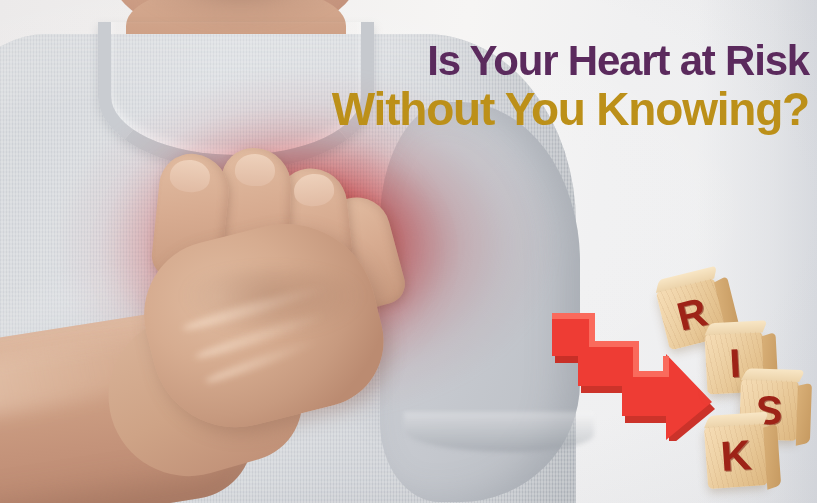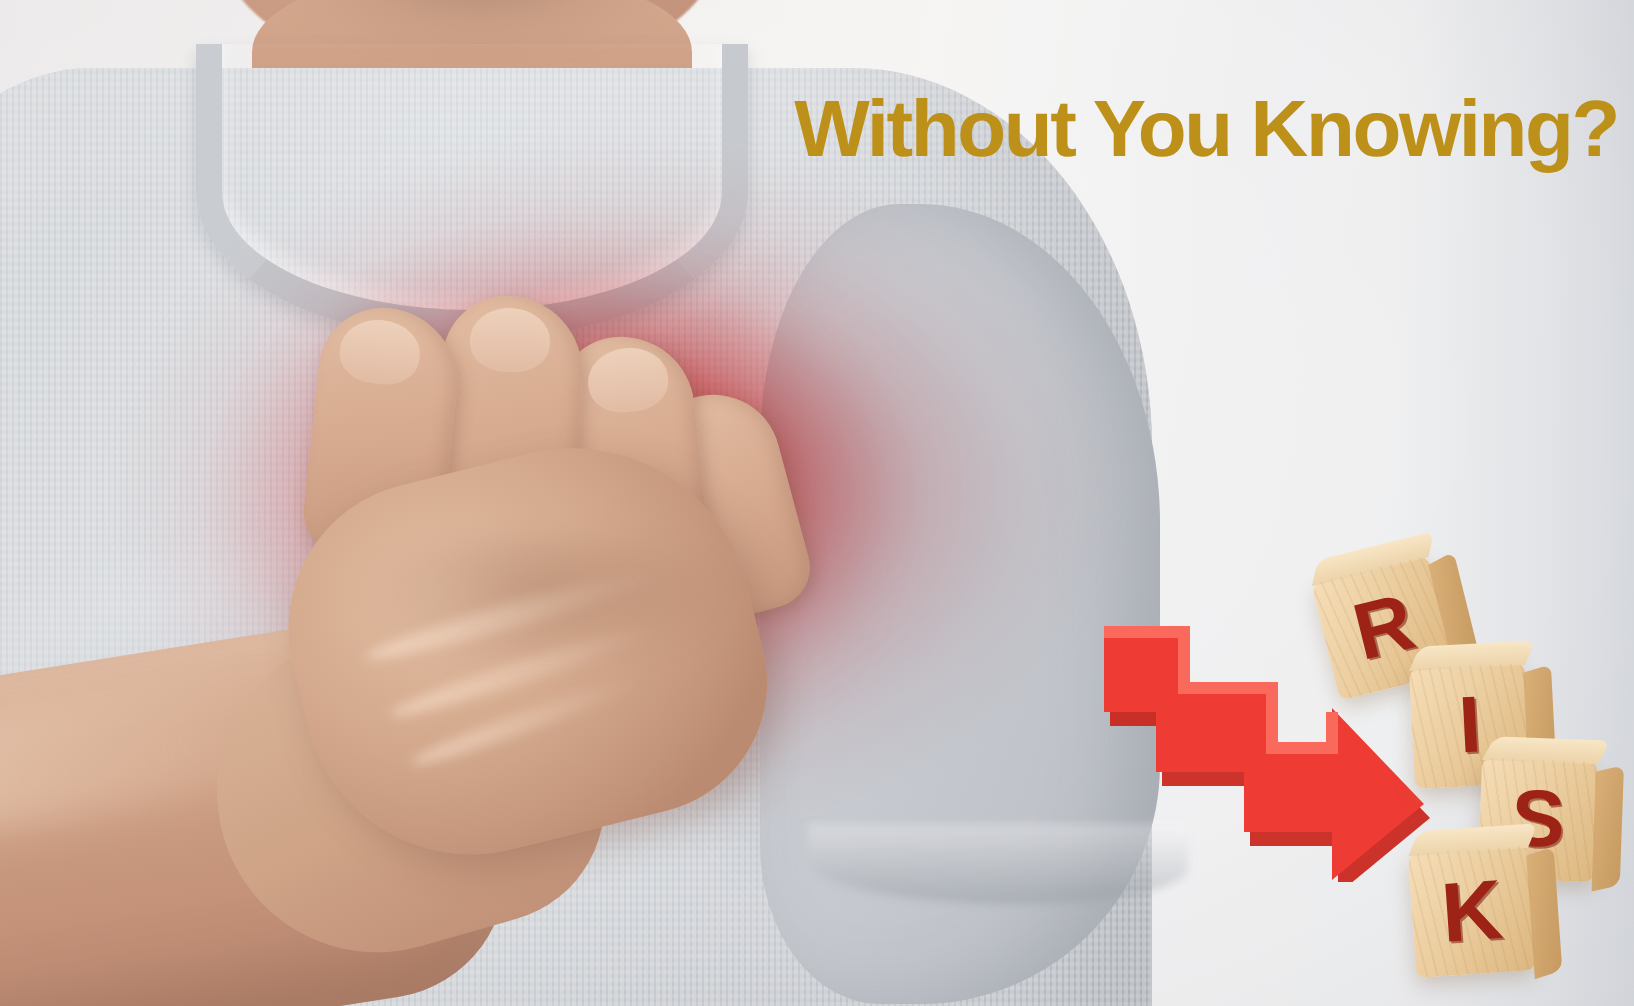--- a/index.html
+++ b/index.html
@@ -282,21 +282,21 @@
     display: block;
     font-weight: 700;
     letter-spacing: -1.2px;
     white-space: nowrap;
   }
   .line1 {
     font-size: 42px;
     color: #5b2a5d;
   }
   .line2 {
-    font-size: 40px;
+    font-size: 46px;
     color: #bc9019;
     margin-top: 6px;
   }
 
   
   .arrow {
     position: absolute;
     left: 548px;
     top: 276px;
     width: 200px;
@@ -398,20 +398,21 @@
     <div class="nail n1"></div>
     <div class="nail n2"></div>
     <div class="nail n3"></div>
     <div class="knuckle-shadow"></div>
     <div class="tendon t1"></div>
     <div class="tendon t2"></div>
     <div class="tendon t3"></div>
   </div>
 
   <div class="headline">
+    <span class="line line1">Is Your Heart at Risk</span>
     <span class="line line2">Without You Knowing?</span>
   </div>
 
   <svg class="arrow" viewBox="0 0 200 165">
 
     <path d="M4 40 L44 40 L44 68 L88 68 L88 98 L118 98 L118 78 L164 126 L118 164 L118 140 L74 140 L74 110 L30 110 L30 80 L4 80 Z" fill="#c9281f" opacity="0.95" transform="translate(3,7)"></path>
 
     <path d="M4 40 L44 40 L44 68 L88 68 L88 98 L118 98 L118 78 L164 126 L118 164 L118 140 L74 140 L74 110 L30 110 L30 80 L4 80 Z" fill="#ee3c34"></path>
 
     <path d="M4 40 L44 40 L44 68 L88 68 L88 98 L118 98 L118 80" stroke="#fa6a5c" stroke-width="6" fill="none" stroke-linejoin="miter"></path>

